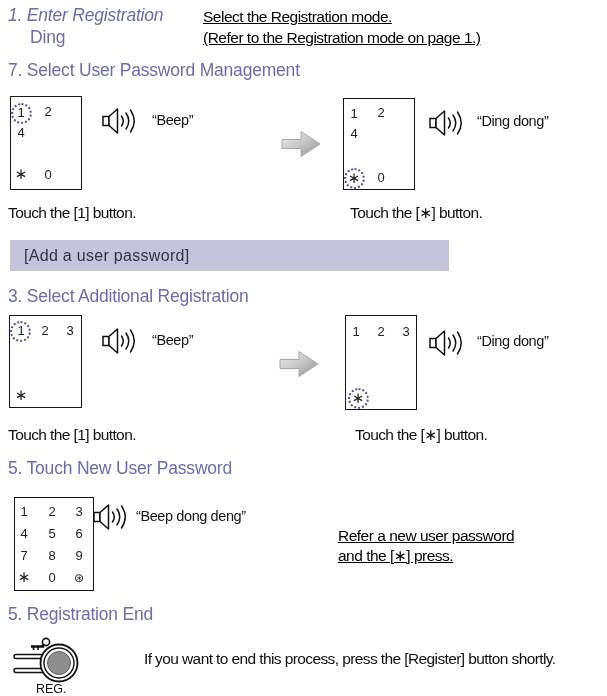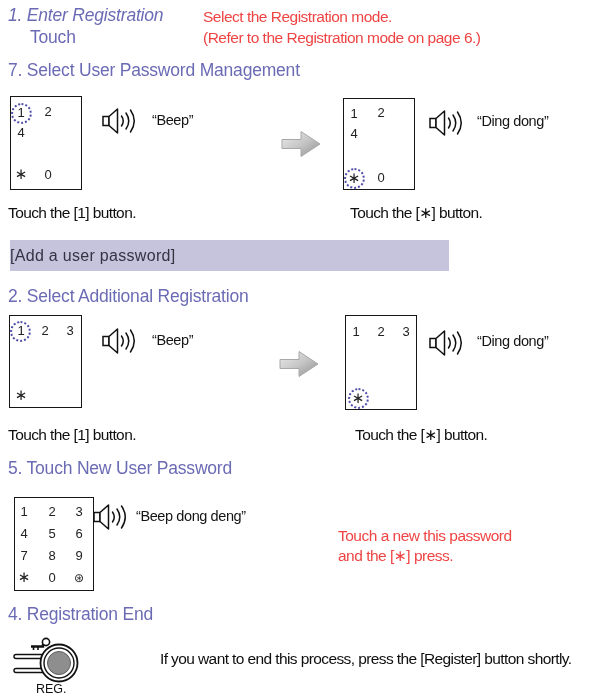--- a/index.html
+++ b/index.html
@@ -3,43 +3,43 @@
 <meta charset="utf-8">
 <style>
   html,body{margin:0;padding:0;}
   body{
     width:607px;height:696px;position:relative;background:#ffffff;
     font-family:"Liberation Sans","DejaVu Sans",sans-serif;color:#1c1c1c;
     overflow:hidden;
   }
   .abs{position:absolute;}
   .heading{color:#6b6bb5;font-size:17.5px;letter-spacing:-0.2px;white-space:nowrap;}
-  .note{font-size:15.5px;letter-spacing:-0.5px;color:#ef4444;line-height:22px;white-space:nowrap;}
+  .note{font-size:15.5px;letter-spacing:-0.5px;color:#000000;line-height:22px;white-space:nowrap;text-decoration:underline;}
   .caption{font-size:15.5px;letter-spacing:-0.6px;color:#0f0f0f;white-space:nowrap;}
   .sound{font-size:14.5px;letter-spacing:-0.4px;color:#141414;white-space:nowrap;}
   .keypad{position:absolute;background:#fff;border:1.5px solid #161616;box-sizing:border-box;}
   .key{position:absolute;width:16px;text-align:center;font-size:13px;color:#222;line-height:14px;}
   .key.star{font-size:15px;}
   .key.bell{font-size:12px;}
   .dotted-circle{position:absolute;width:21px;height:21px;border:2px dotted #4d4da8;border-radius:50%;box-sizing:border-box;background:transparent;}
   .banner{
     position:absolute;left:10px;top:240px;width:439px;height:31px;background:#c5c4dc;
-    display:flex;align-items:center;box-sizing:border-box;
+    display:flex;align-items:center;padding-left:14px;box-sizing:border-box;
     font-size:16px;letter-spacing:0.3px;color:#333344;white-space:nowrap;
   }
   .reg-label{font-size:12.5px;color:#111;letter-spacing:0px;}
   svg{display:block;}
 </style>
 </head>
 <body>
 
 <div class="abs heading" style="left:8px;top:5px;font-style:italic;">1. Enter Registration</div>
-<div class="abs heading" style="left:30px;top:27px;">Touch</div>
+<div class="abs heading" style="left:30px;top:27px;">Ding</div>
 <div class="abs note" style="left:203px;top:6px;">Select the Registration mode.</div>
-<div class="abs note" style="left:203px;top:27px;">(Refer to the Registration mode on page 6.)</div>
+<div class="abs note" style="left:203px;top:27px;">(Refer to the Registration mode on page 1.)</div>
 
 <div class="abs heading" style="left:8px;top:60px;">7. Select User Password Management</div>
 
 <div class="keypad" style="left:10px;top:96px;width:72px;height:94px;">
   <div class="dotted-circle" style="left:-0.5px;top:5.5px;"></div>
   <span class="key" style="left:2px;top:9px;">1</span>
   <span class="key" style="left:29px;top:8px;">2</span>
   <span class="key" style="left:2px;top:29px;">4</span>
   <span class="key star" style="left:2px;top:70px;">∗</span>
   <span class="key" style="left:29px;top:71px;">0</span>
@@ -87,21 +87,21 @@
     <path d="M28.5,2 Q36,13 28.5,24" fill="none" stroke="#111" stroke-width="1.5" stroke-linecap="round"></path>
   </svg>
 </span>
 <div class="abs sound" style="left:477px;top:113px;">“Ding dong”</div>
 
 <div class="abs caption" style="left:8px;top:204px;">Touch the [1] button.</div>
 <div class="abs caption" style="left:350px;top:204px;">Touch the [∗] button.</div>
 
 <div class="banner">[Add a user password]</div>
 
-<div class="abs heading" style="left:8px;top:286px;">2. Select Additional Registration</div>
+<div class="abs heading" style="left:8px;top:286px;">3. Select Additional Registration</div>
 
 <div class="keypad" style="left:9px;top:315px;width:73px;height:93px;">
   <div class="dotted-circle" style="left:0px;top:4.5px;"></div>
   <span class="key" style="left:3px;top:8px;">1</span>
   <span class="key" style="left:27px;top:8px;">2</span>
   <span class="key" style="left:52px;top:8px;">3</span>
   <span class="key star" style="left:3px;top:72px;">∗</span>
 </div>
 
 <span class="abs" style="left:102px;top:328px;">
@@ -171,35 +171,35 @@
   <svg width="38" height="26" viewBox="0 0 38 26">
     <rect x="1" y="8.5" width="6" height="9" fill="none" stroke="#111" stroke-width="1.5"></rect>
     <polygon points="7,8.5 15.5,1 15.5,25 7,17.5" fill="#fff" stroke="#111" stroke-width="1.5" stroke-linejoin="round"></polygon>
     <path d="M19.5,8 Q23,13 19.5,18" fill="none" stroke="#111" stroke-width="1.5" stroke-linecap="round"></path>
     <path d="M24,5 Q29.5,13 24,21" fill="none" stroke="#111" stroke-width="1.5" stroke-linecap="round"></path>
     <path d="M28.5,2 Q36,13 28.5,24" fill="none" stroke="#111" stroke-width="1.5" stroke-linecap="round"></path>
   </svg>
 </span>
 <div class="abs sound" style="left:136px;top:508px;">“Beep dong deng”</div>
 
-<div class="abs note" style="left:338px;top:526px;line-height:20px;">Touch a new this password</div>
+<div class="abs note" style="left:338px;top:526px;line-height:20px;">Refer a new user password</div>
 <div class="abs note" style="left:338px;top:546px;line-height:20px;">and the [∗] press.</div>
 
-<div class="abs heading" style="left:8px;top:604px;">4. Registration End</div>
+<div class="abs heading" style="left:8px;top:604px;">5. Registration End</div>
 
 <span class="abs" style="left:10px;top:636px;">
   <svg width="76" height="48" viewBox="0 0 76 48">
 
     <rect x="4" y="18.5" width="32" height="4" rx="2" fill="#fff" stroke="#111" stroke-width="1.4"></rect>
     <rect x="4" y="32.5" width="32" height="4" rx="2" fill="#fff" stroke="#111" stroke-width="1.4"></rect>
 
     <circle cx="36" cy="6" r="3.6" fill="none" stroke="#111" stroke-width="1.6"></circle>
     <path d="M21,10.5 h12 v-2.5" fill="none" stroke="#111" stroke-width="2.4"></path>
     <path d="M23.5,10.5 v3.5 M28,10.5 v3.5" fill="none" stroke="#111" stroke-width="1.6"></path>
 
     <circle cx="49" cy="27" r="18.5" fill="#fff" stroke="#111" stroke-width="1.8"></circle>
     <circle cx="49" cy="27" r="15" fill="#fff" stroke="#111" stroke-width="1.4"></circle>
     <circle cx="49" cy="27" r="11.5" fill="#8e8e8e" stroke="#5e5e5e" stroke-width="1"></circle>
   </svg>
 </span>
 <div class="abs reg-label" style="left:36px;top:682px;">REG.</div>
 
-<div class="abs caption" style="left:144px;top:650px;margin-left:16px;">If you want to end this process, press the [Register] button shortly.</div>
+<div class="abs caption" style="left:144px;top:650px;">If you want to end this process, press the [Register] button shortly.</div>
 
 </body></html>

